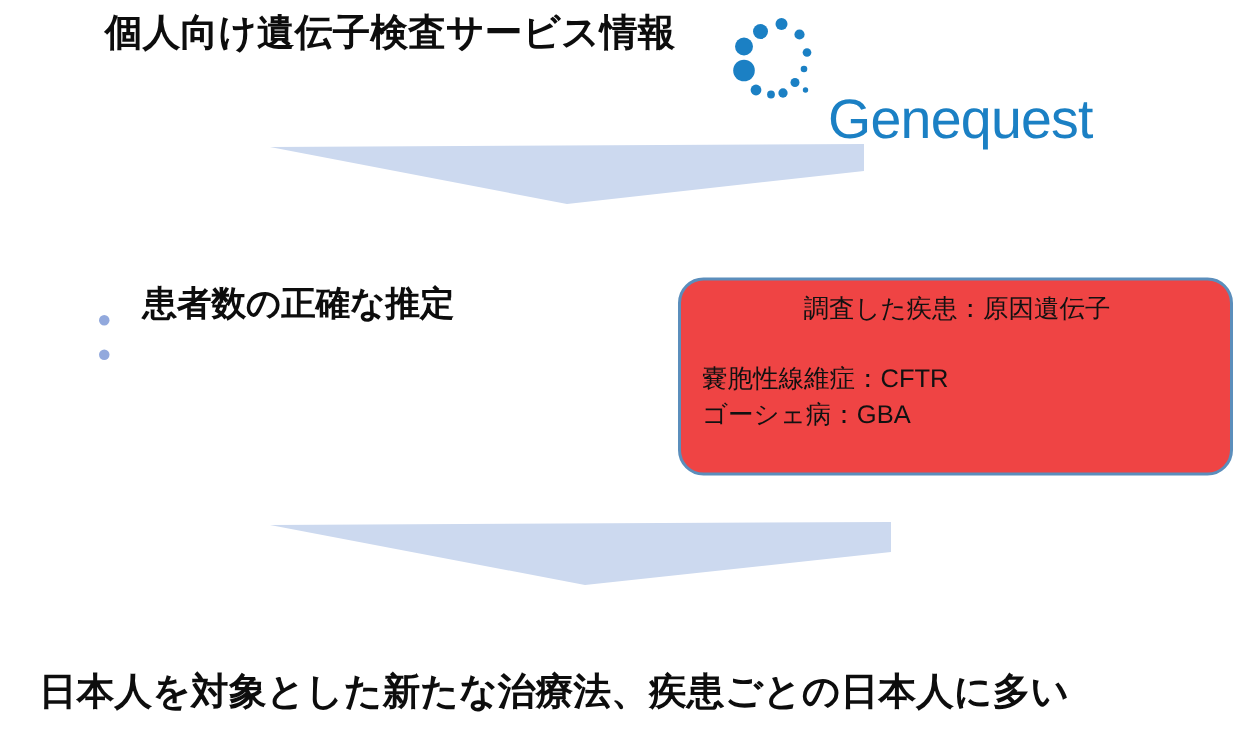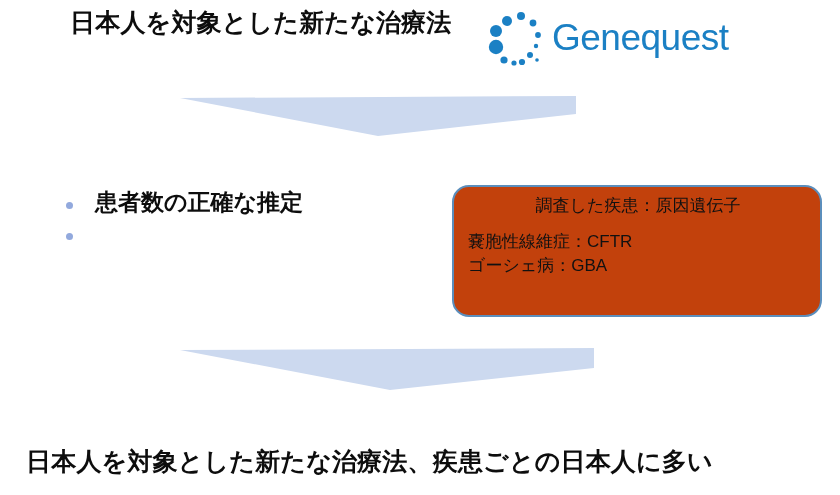--- a/index.html
+++ b/index.html
@@ -85,21 +85,21 @@
   
   .bullets {
     position: absolute;
     left: 66px;
     top: 188px;
     width: 380px;
   }
   .bullet-row {
     position: relative;
     display: flex;
-    align-items: flex-start;
+    align-items: flex-end;
     margin-bottom: 2px;
   }
   .bullet-dot {
     flex: 0 0 auto;
     width: 7px;
     height: 7px;
     border-radius: 50%;
     background: #92a9dd;
     margin-top: 14px;
     margin-right: 22px;
@@ -115,32 +115,32 @@
   
   .info-box {
     position: absolute;
     left: 452px;
     top: 185px;
     width: 370px;
     height: 132px;
     box-sizing: border-box;
     border: 2px solid #5b8ebc;
     border-radius: 17px;
-    background: #c2410c;
+    background: #ef4444;
     padding: 7px 12px 8px 14px;
   }
   .info-heading {
     font-size: 17px;
     line-height: 1.45;
     text-align: center;
     color: #111111;
     white-space: nowrap;
   }
   .info-list {
-    margin-top: 11px;
+    margin-top: 22px;
   }
   .info-item {
     font-size: 17px;
     line-height: 1.45;
     color: #111111;
     white-space: nowrap;
   }
 
   
   .footer-text {
@@ -154,41 +154,41 @@
     color: #0d0d0d;
     white-space: nowrap;
   }
 </style>
 </head>
 <body>
 
 <div id="slide">
 
   <div class="title-block">
-    <div class="title-line">日本人を対象とした新たな治療法</div>
+    <div class="title-line">個人向け遺伝子検査サービス情報</div>
   </div>
 
   <div class="logo">
     <svg class="logo-mark" viewBox="0 0 64 62">
       <g id="logo-dots" fill="#1b80c4">
           <circle cx="19" cy="13" r="5"></circle>
           <circle cx="33" cy="8" r="4"></circle>
           <circle cx="8" cy="23" r="6"></circle>
           <circle cx="45" cy="15" r="3.4"></circle>
           <circle cx="8" cy="39" r="7.2"></circle>
           <circle cx="50" cy="27" r="2.9"></circle>
           <circle cx="48" cy="38" r="2.2"></circle>
           <circle cx="16" cy="52" r="3.6"></circle>
           <circle cx="42" cy="47" r="3"></circle>
           <circle cx="26" cy="55" r="2.6"></circle>
           <circle cx="34" cy="54" r="3.1"></circle>
           <circle cx="49" cy="52" r="1.8"></circle>
         </g>
     </svg>
-    <div class="logo-word" style="color: rgb(27, 128, 196);">Genequest</div>
+    <div class="logo-word" style="color: rgb(27, 128, 196); margin-top: 42px;">Genequest</div>
   </div>
 
   <svg class="arrow arrow-top" viewBox="0 0 396 40" preserveAspectRatio="none">
     <polygon id="arrow-top-poly" fill="#ccd9ef" points="0,2 396,0 396,18 198,40"></polygon>
   </svg>
 
   <div class="bullets">
     <div class="bullet-row">
       <span class="bullet-dot" style="background: rgb(146, 169, 221);"></span>
       <span class="bullet-text">患者数の正確な推定</span>

